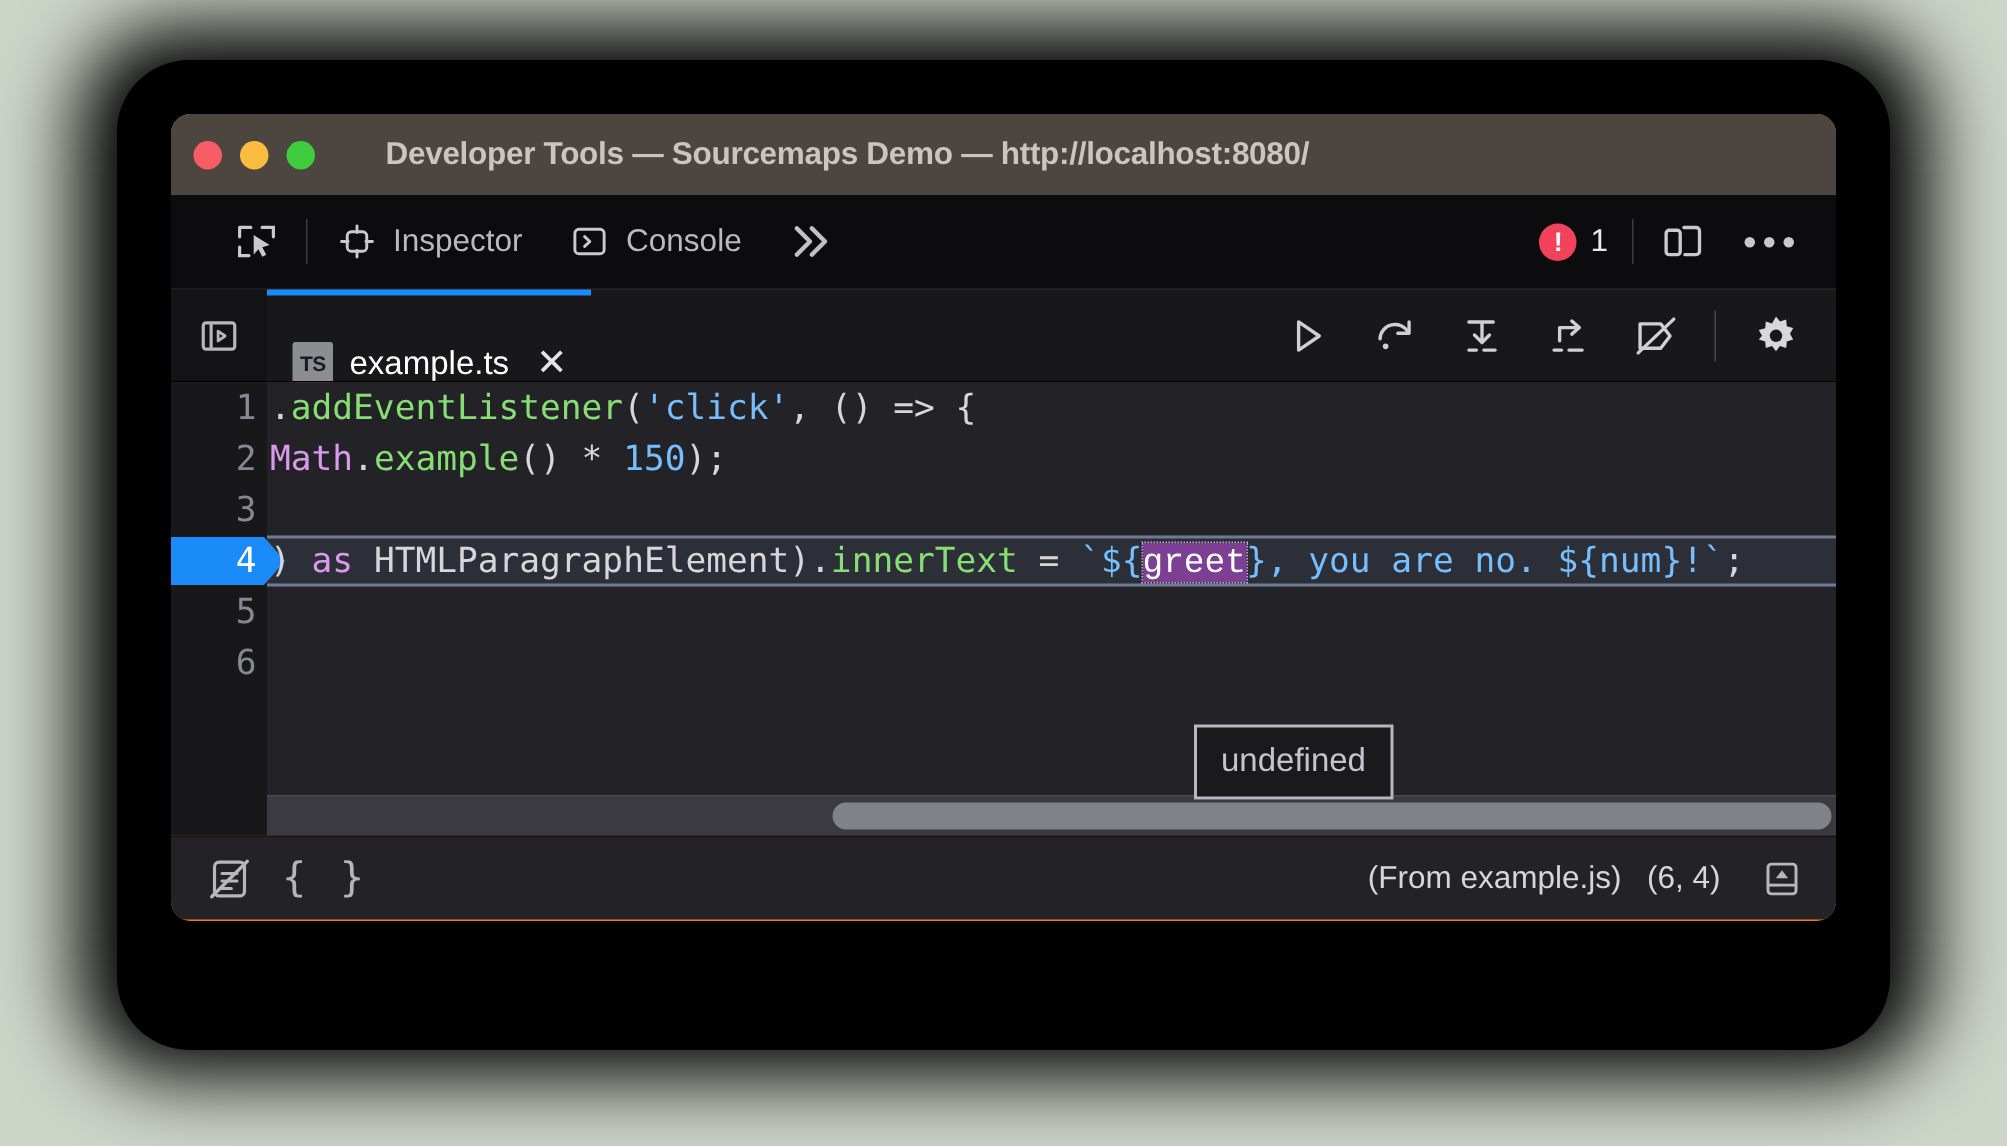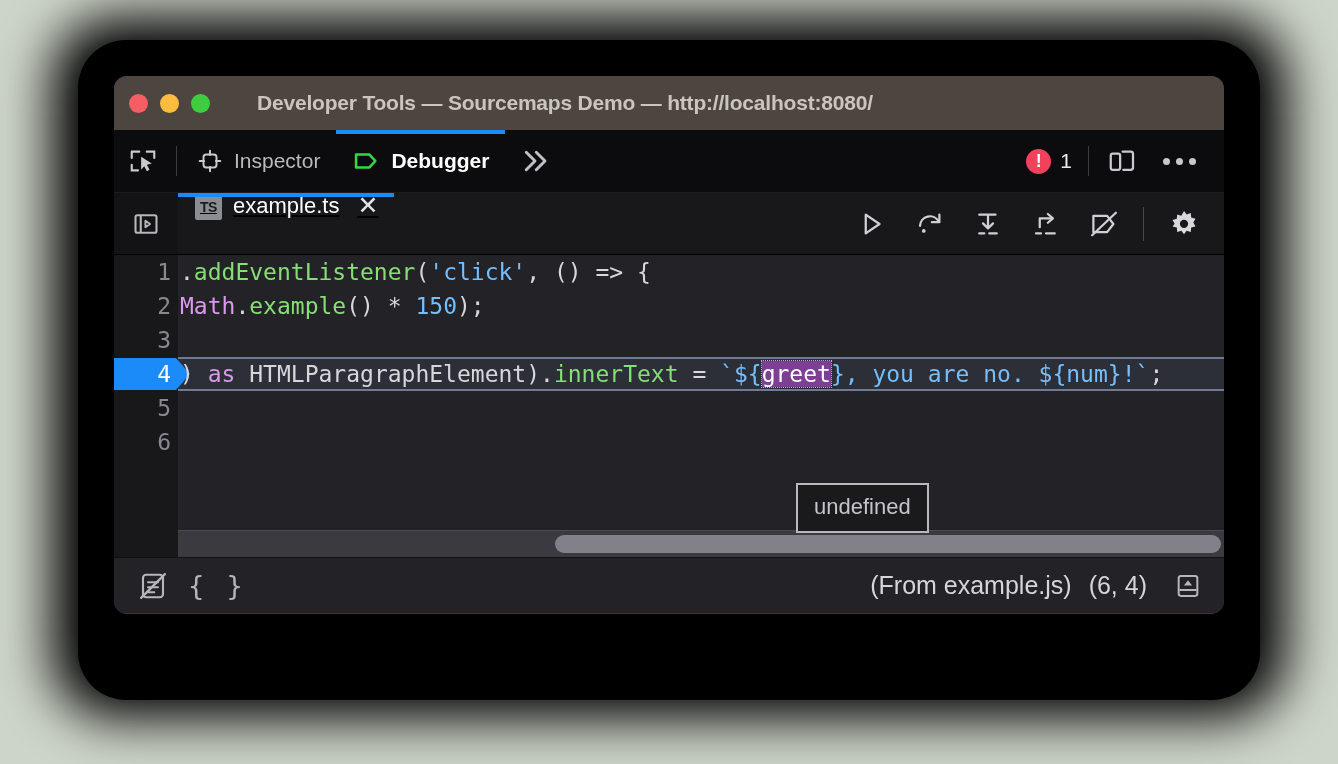--- a/index.html
+++ b/index.html
@@ -42,21 +42,21 @@
 
   
   #window {
     position: absolute;
     left: 114px;
     top: 76px;
     width: 1110px;
     height: 538px;
     border-radius: 13px;
     overflow: hidden;
-    background: #4c1d95;
+    background: #f97316;
     box-shadow: 0 6px 40px rgba(0,0,0,0.85);
   }
 
   
   .titlebar {
     height: 54px;
     background: #4c4540;
     display: flex;
     align-items: center;
     padding-left: 15px;
@@ -81,20 +81,21 @@
   }
 
   
   .toolbar {
     height: 62px;
     background: #0c0c0e;
     display: flex;
     align-items: center;
     position: relative;
     border-bottom: 1px solid #1c1c1f;
+    padding-left: 28px;
   }
   .tb-left { display: flex; align-items: center; height: 100%; }
   .tb-right { margin-left: auto; display: flex; align-items: center; height: 100%; padding-right: 16px; }
 
   .icon-btn {
     display: flex;
     align-items: center;
     justify-content: center;
     height: 100%;
     padding: 0 14px;
@@ -161,27 +162,26 @@
   }
   .panel-toggle {
     width: 64px;
     height: 100%;
     display: flex; align-items: center; justify-content: center;
     background: #131316;
     flex: none;
   }
   .filetab {
     display: flex;
-    align-items: flex-start;
+    align-items: flex-end;
     gap: 11px;
     height: 100%;
     padding: 0 16px 0 17px;
     position: relative;
     box-sizing: border-box;
-    text-decoration: underline;
   }
   .filetab::after {
     content: "";
     position: absolute;
     left: 0; right: 0; top: 0;
     height: 4px;
     background: #1b8bf9;
   }
   .ts-badge {
     width: 27px; height: 27px;
@@ -282,20 +282,21 @@
   
   .c-green { color: #86de74; }
   .c-blue  { color: #75bfff; }
   .c-pink  { color: #d99aec; text-align: center; }
   .c-plain { color: #d7d7db; }
   .c-num   { color: #75bfff; }
   .hl-var {
     background: #7d3f94;
     color: #ffffff;
     outline: 1px dotted #c8a8d8;
+    font-family: Liberation Mono, monospace;
   }
 
   
   .tooltip {
     position: absolute;
     left: 682px;
     top: 228px;
     background: #1a1a1d;
     border: 2px solid #b8b8be;
     color: #c4c4ca;
@@ -334,21 +335,21 @@
     box-sizing: border-box;
     border-top: 1px solid #121215;
   }
   .sb-icon { padding: 0 10px; display: flex; align-items: center; }
   .sb-right {
     margin-left: auto;
     display: flex;
     align-items: center;
     gap: 17px;
     color: #d6d6da;
-    font-size: 25px;
+    font-size: 21px;
   }
   .sb-text { white-space: nowrap; }
   .curly {
     color: #b4b4ba;
     font-family: "DejaVu Sans Mono", monospace;
     font-size: 27px;
     letter-spacing: 3px;
   }
 </style>
 </head>
@@ -380,27 +381,28 @@
         <div class="vsep"></div>
 
         <div class="tab">
           <svg width="26" height="26" viewBox="0 0 24 24">
             <rect x="6" y="6" width="12" height="12" rx="2.5" fill="none" stroke="#c9c9ce" stroke-width="1.8"></rect>
             <path d="M12 2.5v4M12 17.5v4M2.5 12h4M17.5 12h4" stroke="#c9c9ce" stroke-width="1.8" stroke-linecap="round"></path>
           </svg>
           <span>Inspector</span>
         </div>
 
-
-        <div class="tab selected">
-          <svg width="28" height="28" viewBox="0 0 24 24">
-            <path d="M3.5 6.5h11.5l5 5.5-5 5.5H3.5z" fill="none" stroke="#31d947" stroke-width="2.2" stroke-linejoin="round"></path>
-          </svg>
-          <span>Debugger</span>
-        </div>
+        <div class="tab">
+          <svg width="26" height="26" viewBox="0 0 24 24">
+            <rect x="3" y="4.5" width="18" height="15" rx="2.5" fill="none" stroke="#c9c9ce" stroke-width="1.8"></rect>
+            <path d="M9 9l3.2 3-3.2 3" fill="none" stroke="#c9c9ce" stroke-width="1.8" stroke-linecap="round" stroke-linejoin="round"></path>
+          </svg>
+          <span>Console</span>
+        </div>
+
 
         <div class="icon-btn">
           <svg width="32" height="30" viewBox="0 0 24 24">
             <path d="M5 5l7 7-7 7M13 5l7 7-7 7" fill="none" stroke="#c0c0c6" stroke-width="2.3" stroke-linecap="round" stroke-linejoin="round"></path>
           </svg>
         </div>
       </div>
 
       <div class="tb-right">
         <div class="err-badge">

